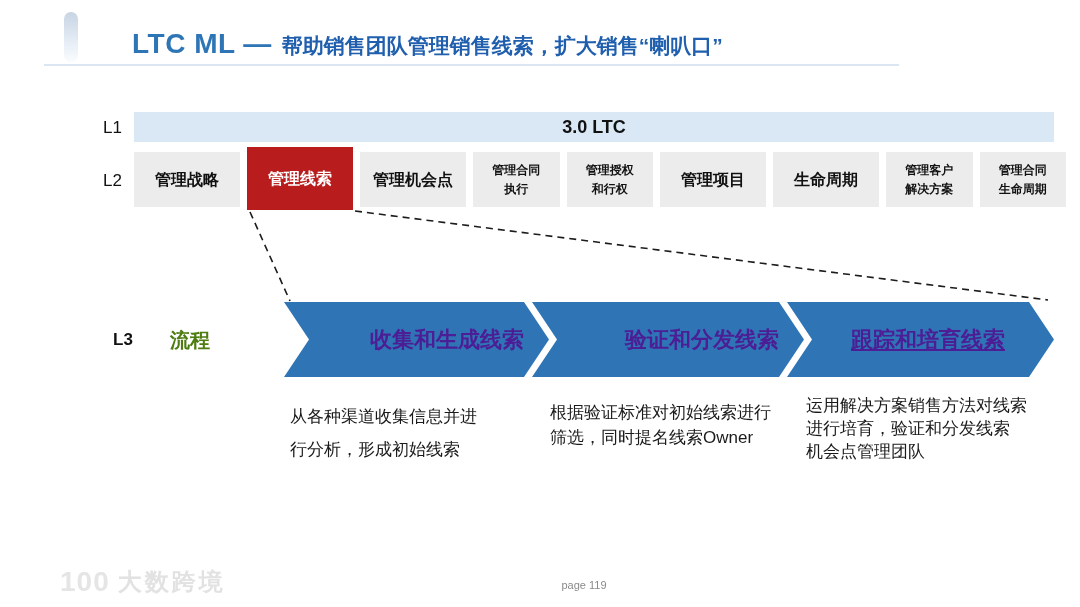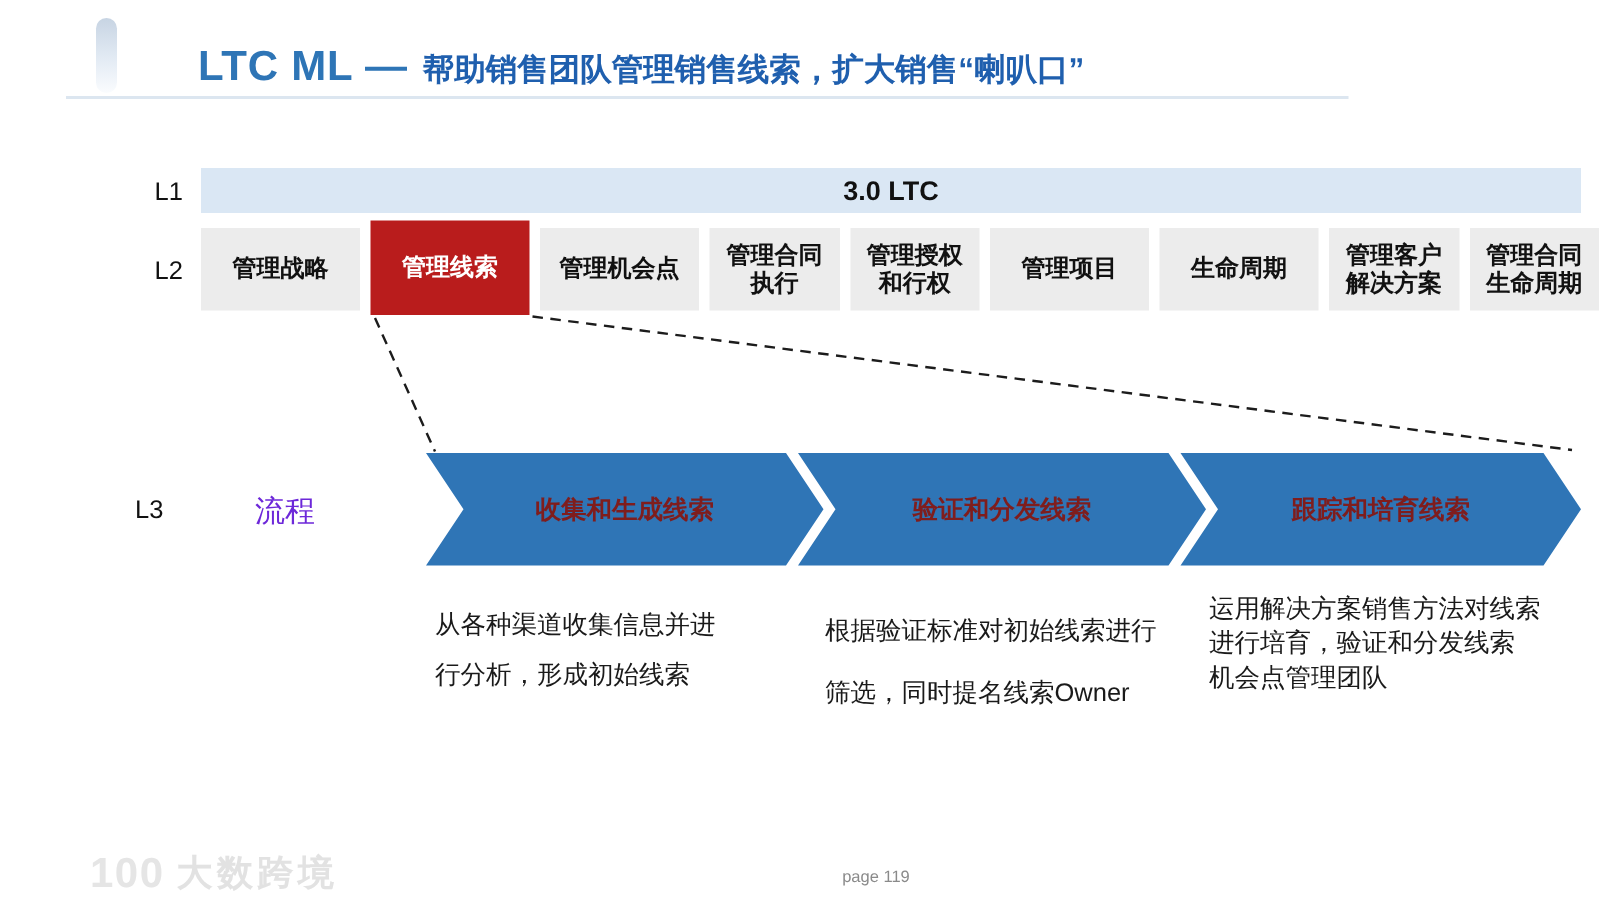--- a/index.html
+++ b/index.html
@@ -50,27 +50,27 @@
   }
 
   
   .lvl-label {
     position: absolute;
     font-size: 17px;
     color: #111111;
   }
   .l1-label { left: 59px; top: 118px; }
   .l2-label { left: 59px; top: 171px; }
-  .l3-label { left: 46px; top: 330px; }
+  .l3-label { left: 69px; top: 330px; font-weight: bold; }
   .l3-name {
     position: absolute;
     left: 126px; top: 327px;
     font-size: 20px;
-    font-weight: normal;
-    color: #6d28d9;
+    font-weight: bold;
+    color: #4d7c0f;
   }
 
   
   .l1-bar {
     position: absolute;
     left: 90px; top: 112px;
     width: 920px; height: 30px;
     background: #dae7f4;
     display: flex;
     align-items: center;
@@ -96,59 +96,59 @@
     color: #111111;
     font-size: 16px;
     font-weight: bold;
     display: flex;
     align-items: center;
     justify-content: center;
     text-align: center;
     white-space: pre-line;
     line-height: 19px;
   }
-  .l2-box.narrow { flex: 84 1 0; font-size: 16px; }
+  .l2-box.narrow { flex: 84 1 0; font-size: 12px; }
   .l2-box.active {
     background: #b91c1c;
     color: #ffffff;
     margin-top: -5px;
     margin-bottom: -3px;
   }
 
   
   .overlay {
     position: absolute;
     left: 0; top: 0;
     width: 1080px; height: 607px;
     pointer-events: none;
   }
 
   
   .step-label {
     position: absolute;
     top: 329px;
-    font-size: 17px;
-    font-weight: bold;
-    color: #7f1d1d;
-    text-align: center;
+    font-size: 22px;
+    font-weight: bold;
+    color: #4c1d95;
+    text-align: right;
     line-height: 21px;
   }
   .step-label-1 { left: 265px; width: 215px; }
   .step-label-2 { left: 513px; width: 222px; }
-  .step-label-3 { left: 768px; width: 217px; }
+  .step-label-3 { left: 744px; width: 217px; text-decoration: underline; }
 
   
   .step-desc {
     position: absolute;
     color: #1a1a1a;
     font-size: 17px;
     white-space: pre-line;
   }
   .step-desc-1 { left: 246px; top: 400px; width: 245px; line-height: 33px; }
-  .step-desc-2 { left: 506px; top: 400px; width: 265px; line-height: 41px; }
+  .step-desc-2 { left: 506px; top: 400px; width: 265px; line-height: 25px; }
   .step-desc-3 { left: 762px; top: 394px; width: 262px; line-height: 23px; }
 
   
   .watermark {
     position: absolute;
     left: 16px; top: 566px;
     display: flex;
     align-items: flex-end;
     gap: 8px;
     user-select: none;

